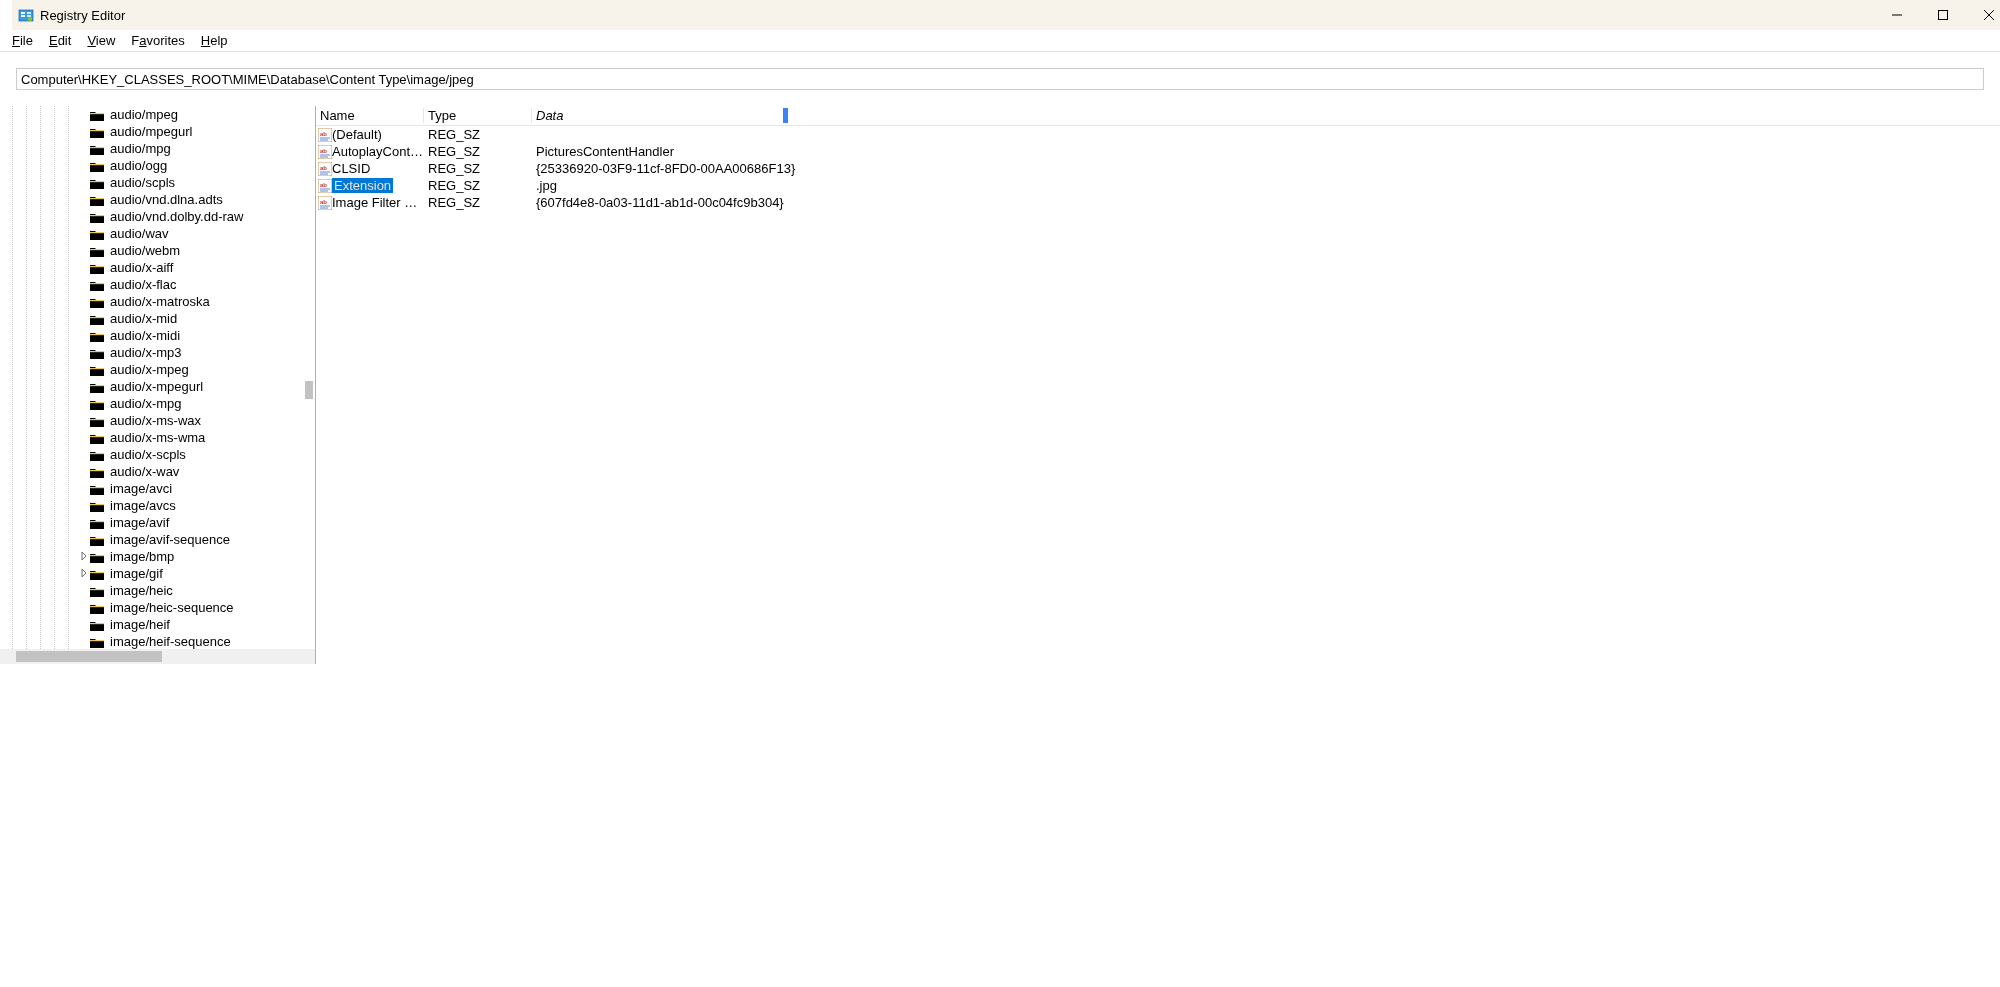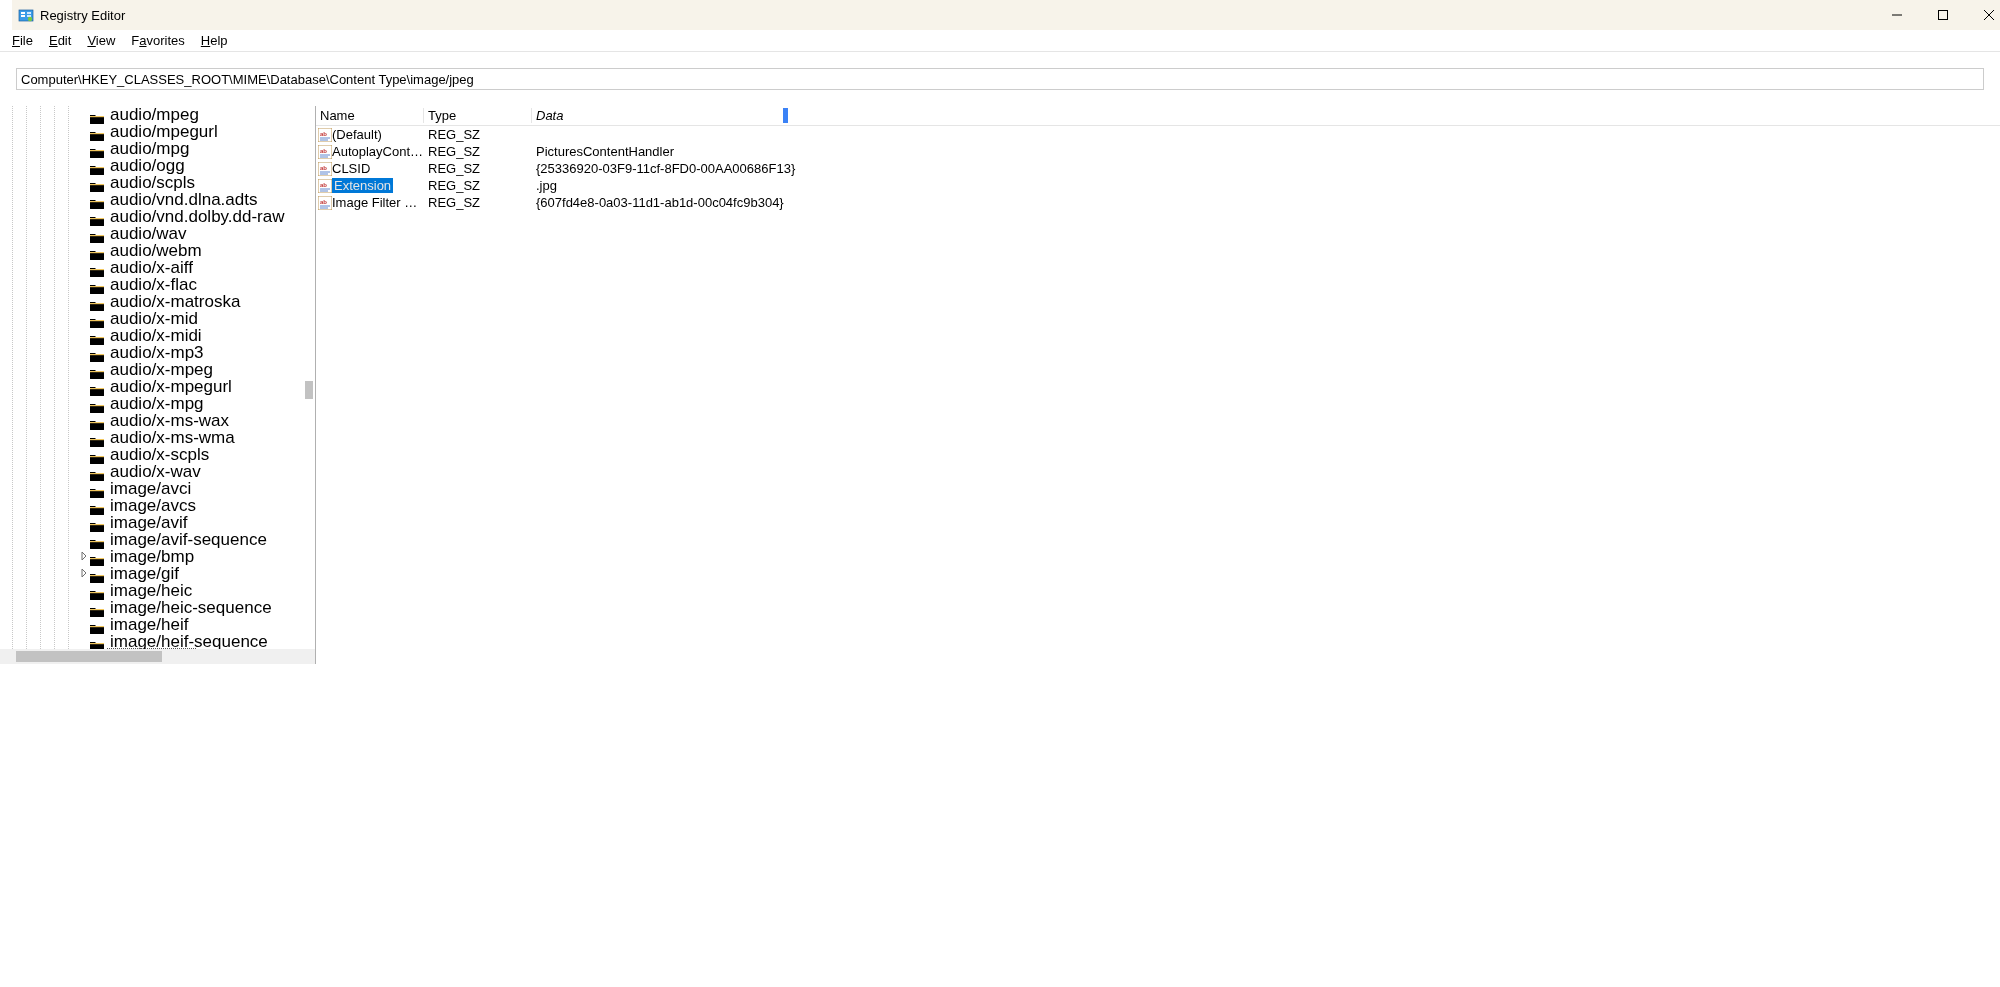--- a/index.html
+++ b/index.html
@@ -20,21 +20,21 @@
 
   
   .addressbar { height: 22px; border: 1px solid #ccc; margin: 16px; padding: 2px 4px; font-size: 13px; display:flex; align-items:center; background:#fff;}
   .addressbar-inner { flex:1; font-size:13px; }
 
   
   .content { display: flex; height: 558px; border-top: 0; }
   .tree-panel { width: 316px; border-right: 1px solid #b0b0b0; position: relative; overflow: hidden; background:#fff; }
   .tree-scroll { overflow-y: auto; overflow-x: hidden; height: 100%; width:100%; position:relative;}
   .tree { padding-top: 0; }
-  .tree-row { display: flex; align-items: center; height: 17px; font-size: 17px; cursor: default; white-space: nowrap; padding-left: 78px; }
+  .tree-row { display: flex; align-items: center; height: 17px; font-size: 13px; cursor: default; white-space: nowrap; padding-left: 78px; }
   .tree-row .expander { width: 12px; text-align: center; color: #6e6e6e; font-size: 8px; margin-right: 0px; }
   .tree-row .folder-icon { width: 14px; height: 11px; margin-right: 4px; }
   .tree-row.selected .label { background: #cce8ff; outline: 1px dotted #555;}
   .tree-row .label { padding: 0 2px; }
 
   
   .guide { position:absolute; top:0; bottom:15px; border-left:1px dotted #c8c8c8; }
   .g1{left:12px} .g2{left:26px} .g3{left:40px} .g4{left:54px} .g5{left:68px}
 
   

